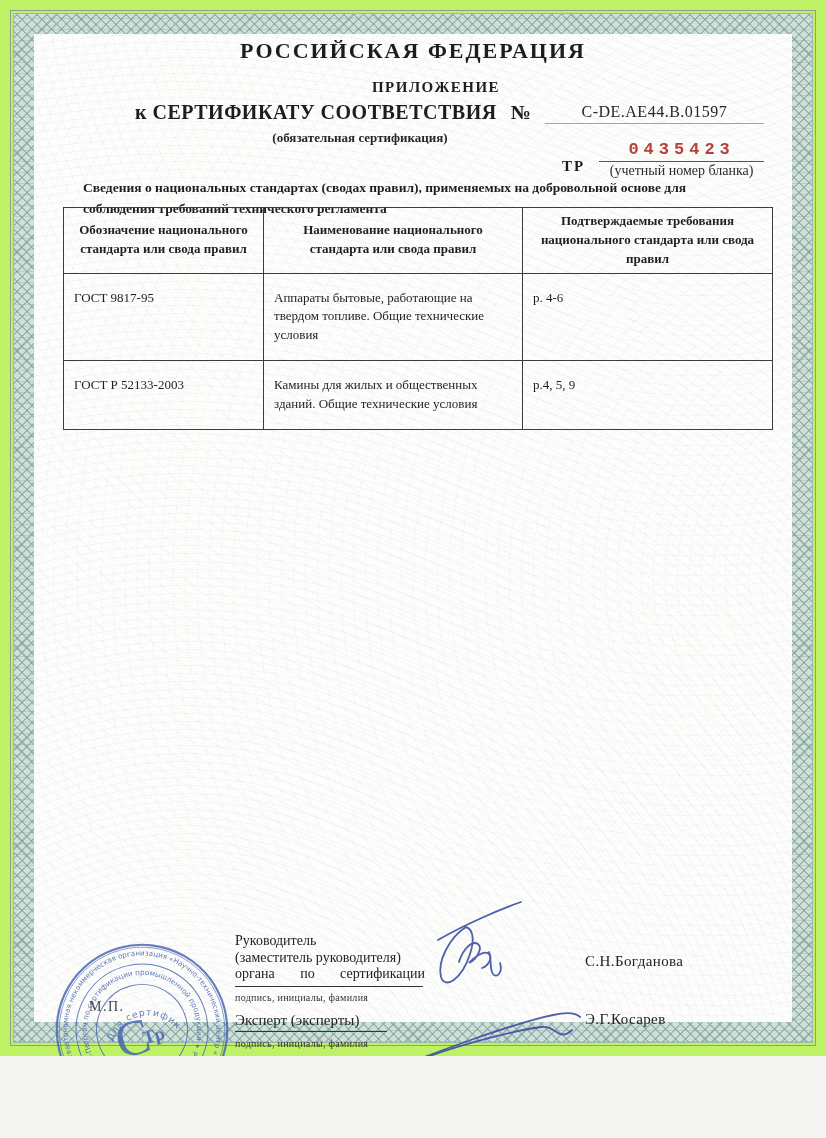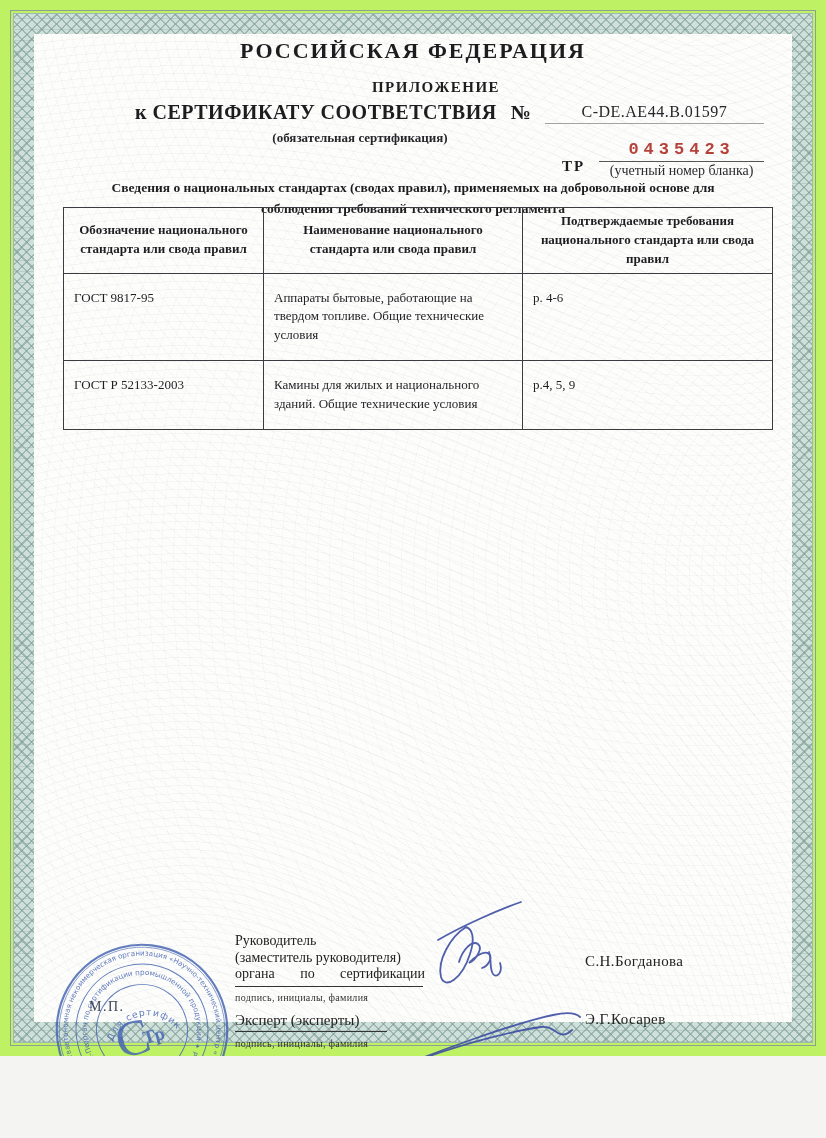--- a/index.html
+++ b/index.html
@@ -72,21 +72,21 @@
   .blank-number{
     display:block;
     font-family:"Liberation Mono",monospace;
     font-size:17px;font-weight:bold;letter-spacing:5px;
     color:#b5413a;border-bottom:1px solid #555;padding-bottom:2px;
   }
   .blank-caption{display:block;font-size:14px;color:#2c2c30;padding-top:1px;}
   
   .intro{
     position:absolute;top:178px;left:83px;right:83px;
-    text-align:center;font-size:13.5px;font-weight:bold;
+    text-align:left;font-size:13.5px;font-weight:bold;
     line-height:1.55;color:#1d1d1f;
   }
   .intro span{display:inline-block;max-width:655px;}
   
   .std-table{
     position:absolute;left:63px;top:207px;width:709px;
     border-collapse:collapse;table-layout:fixed;
     font-size:13px;color:#1f1f23;
   }
   .std-table th,.std-table td{border:1.5px solid #3c3c40;}
@@ -170,21 +170,21 @@
       </tr>
     </thead>
     <tbody>
       <tr class="row-tall">
         <td>ГОСТ 9817-95</td>
         <td>Аппараты бытовые, работающие на твердом топливе. Общие технические условия</td>
         <td>р. 4-6</td>
       </tr>
       <tr class="row-short">
         <td>ГОСТ Р 52133-2003</td>
-        <td>Камины для жилых и национального зданий. Общие технические условия</td>
+        <td>Камины для жилых и общественных зданий. Общие технические условия</td>
         <td>р.4, 5, 9</td>
       </tr>
     </tbody>
   </table>
 
   <div class="sig-head">
     <span>Руководитель</span><br>
     <span>(заместитель руководителя)</span>
     <span class="justify-line">органа по сертификации</span>
     <hr class="sig-rule">

